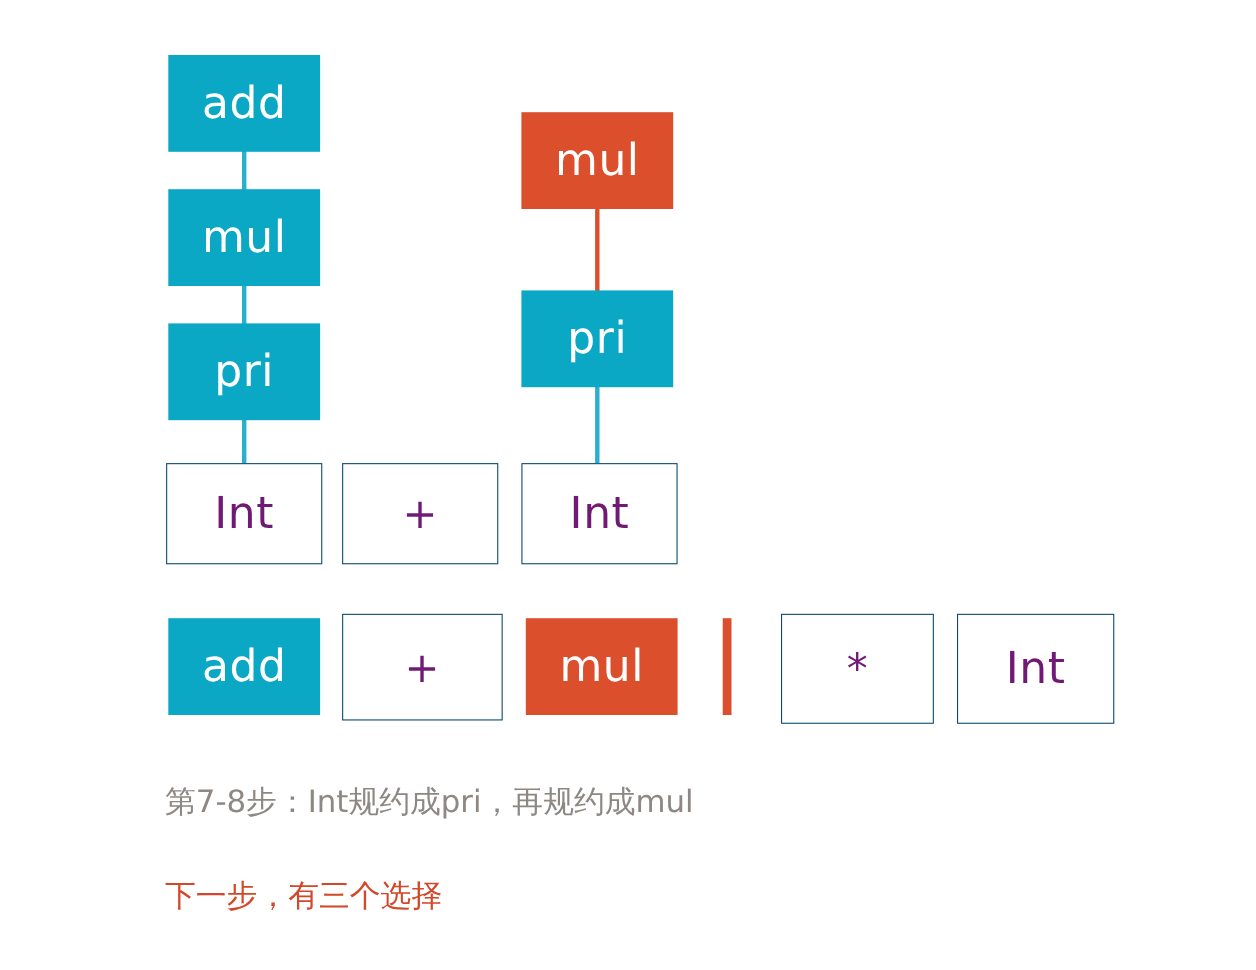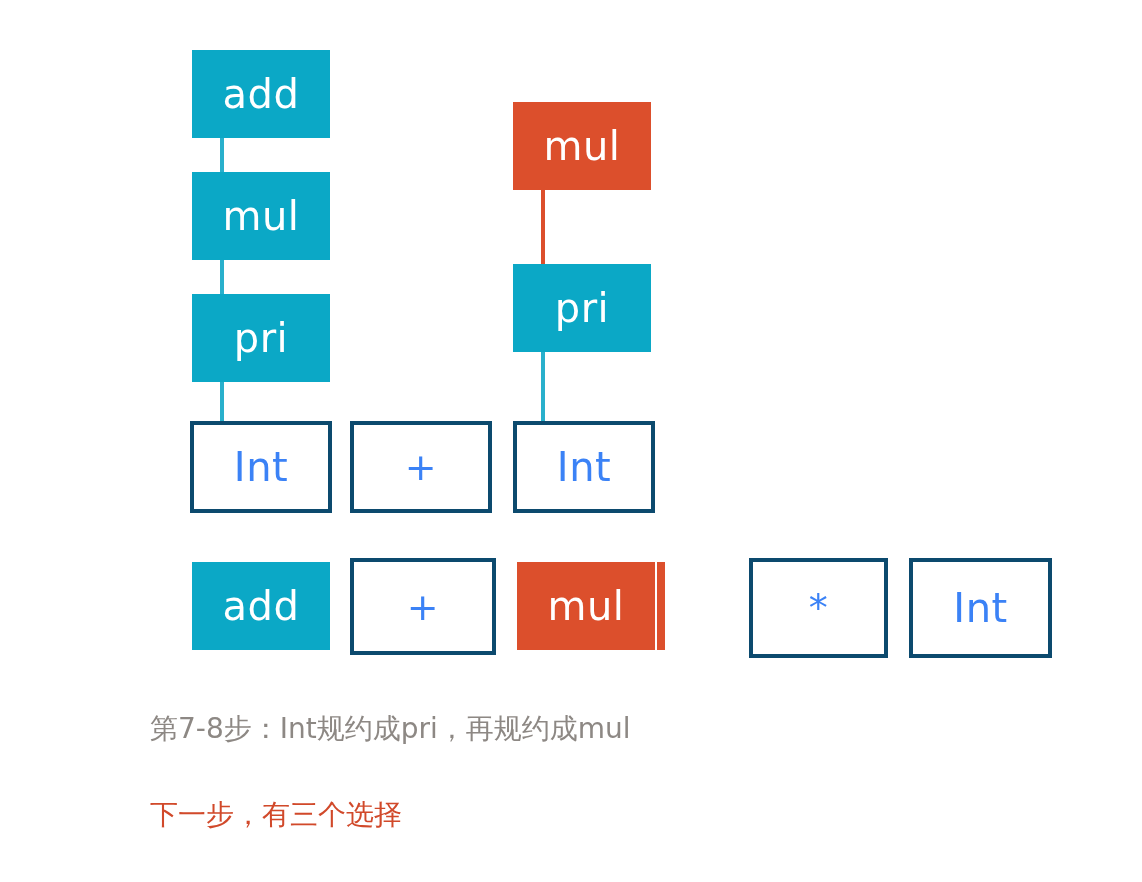--- a/index.html
+++ b/index.html
@@ -23,36 +23,35 @@
   .node {
     position: absolute;
     box-sizing: border-box;
     display: flex;
     align-items: center;
     justify-content: center;
     font-family: "DejaVu Sans", sans-serif;
     letter-spacing: 0.5px;
     line-height: 1;
     user-select: none;
-    margin-left: 39px;
   }
   .node.filled-cyan {
     background: #0ba8c6;
     color: #ffffff;
     border: none;
   }
   .node.filled-red {
     background: #dc4f2c;
     color: #ffffff;
     border: none;
   }
   .node.outline-cyan {
     background: #ffffff;
-    color: #3b82f6;
-    border: 4px solid #0c4a6e;
+    color: #701a75;
+    border: 1px solid #0c4a6e;
   }
 
   .node .label {
     display: block;
     white-space: nowrap;
   }
 
   
   .sz-stack  { font-size: 40px; }
   .sz-token  { font-size: 40px; }

